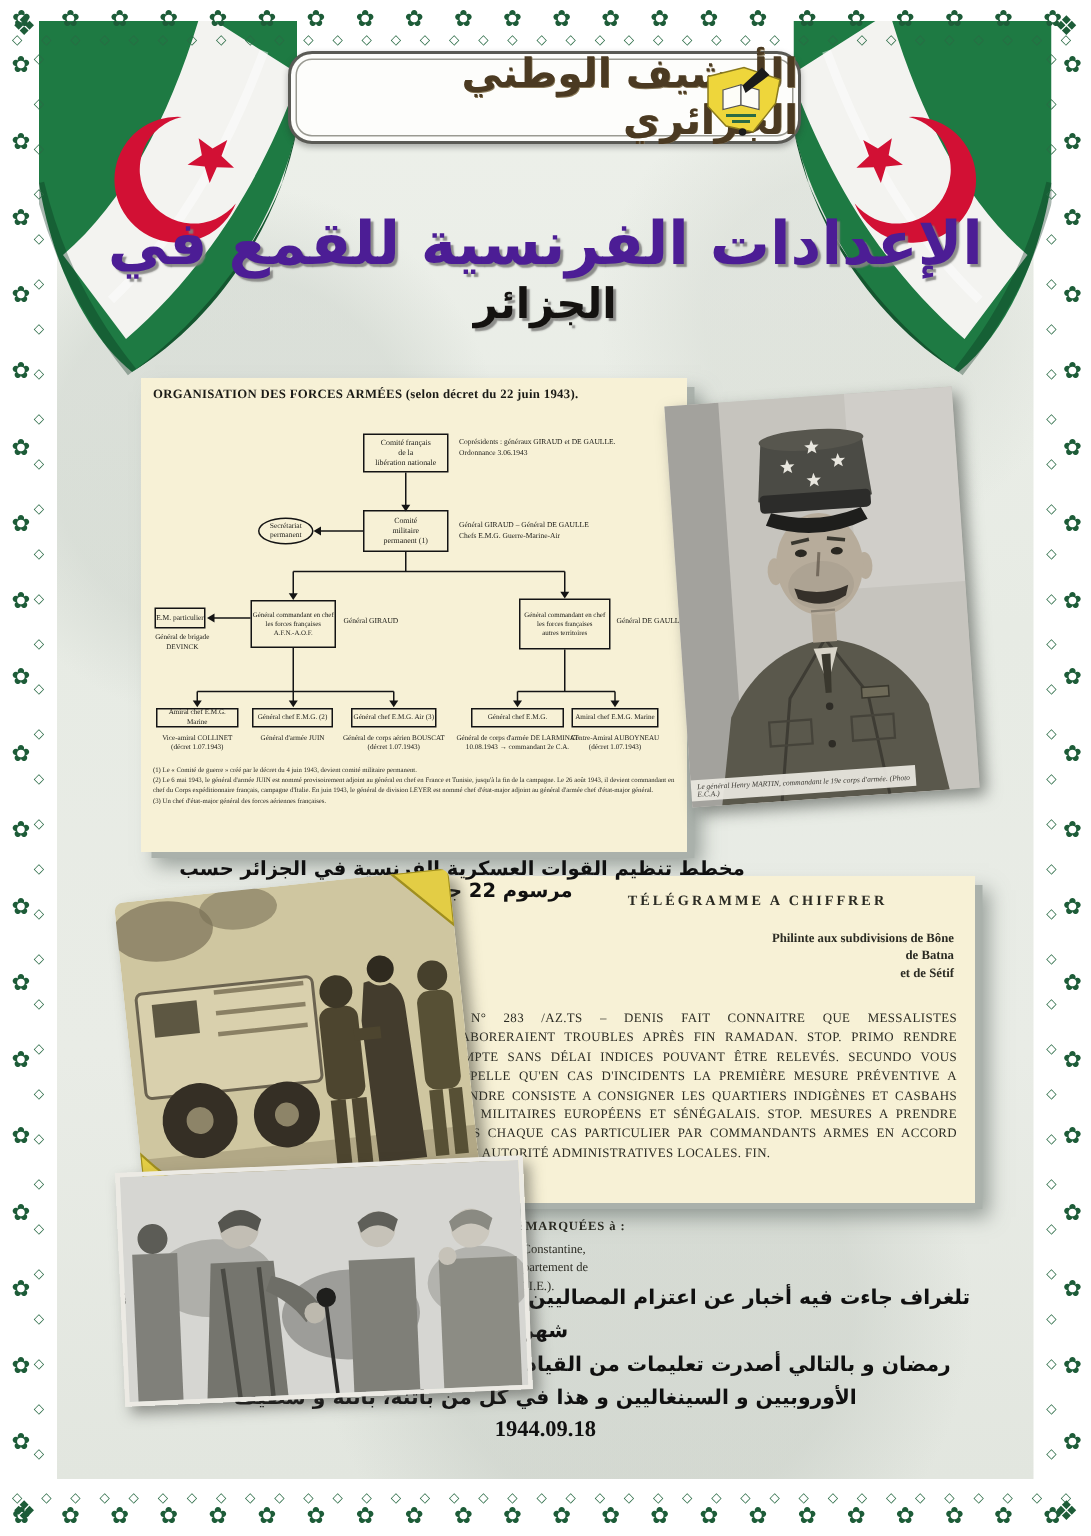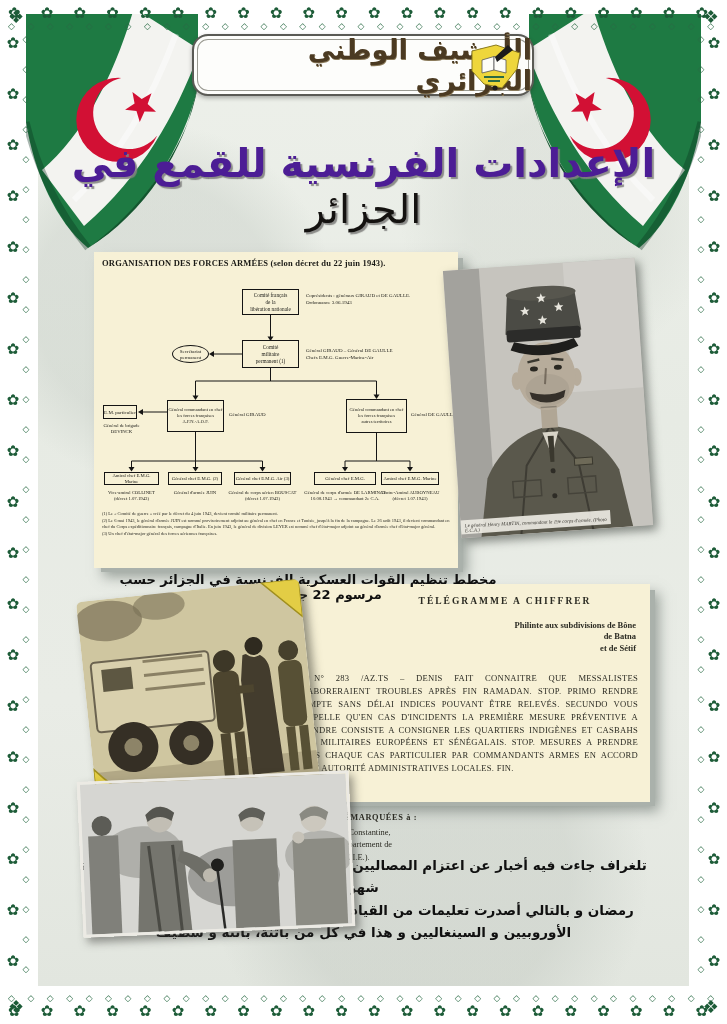--- a/index.html
+++ b/index.html
@@ -47,21 +47,21 @@
     direction:rtl; font-weight:bold; font-size:27px; color:#4b3a22;
     text-shadow:0.5px 0.5px 0 #8a7a5a; letter-spacing:-1px; padding-left:54px;
     font-family:"DejaVu Sans", sans-serif;
   }
   .banner-logo { position:absolute; right:8px; top:7px; }
 
   
   .main-title { position:absolute; left:70px; right:70px; top:140px; z-index:3; text-align:center; direction:rtl; }
   .main-title .l1 { font-size:40px; font-weight:900; color:#4c1d95; line-height:1.15;
     text-shadow:2px 2px 1px rgba(130,130,128,0.9); font-family:"DejaVu Sans", sans-serif; }
-  .main-title .l2 { font-size:40px; font-weight:400; color:#141210;
+  .main-title .l2 { font-size:28px; font-weight:700; color:#141210;
     text-shadow:2px 2px 1px rgba(130,130,128,0.9); font-family:"DejaVu Sans", sans-serif; }
 
   
   .paper { position:absolute; background:#f7f1d6; z-index:1;
     box-shadow:6px 5px 0 -1px #aab1ab, 9px 9px 12px rgba(90,100,95,.55); }
   .orgchart-paper { left:94px; top:252px; width:364px; height:316px; overflow:hidden; }
   .chart2x { position:absolute; left:0; top:0; width:728px; height:640px;
     transform:scale(0.5); transform-origin:0 0; font-family:"Liberation Serif", serif; color:#1a1a16; }
   .chart-title { position:absolute; left:16px; top:12px; font-size:17px; font-weight:600; letter-spacing:0.4px; }
   .chart-area { position:absolute; left:0; top:40px; width:728px; height:600px; }
@@ -391,15 +391,16 @@
       <path d="M218,39 Q232,25 247,38 L244,46 Q232,36 220,46 Z" fill="#8a8a82"></path>
       <rect x="210" y="64" width="52" height="86" fill="#8c8c84"></rect>
       <circle cx="216" cy="62" r="6" fill="#c6c2b8"></circle>
     </svg>
   </div>
 
   <div class="bottom-block">
     <div class="ar">تلغراف جاءت فيه أخبار عن اعتزام المصاليين بالقيام بأعمال الشغب و البلبلة عند نهاية شهر</div>
     <div class="ar">رمضان و بالتالي أصدرت تعليمات من القيادة العسكرية بحجز أحياء الأهالي للعساكر</div>
     <div class="ar">الأوروبيين و السينغاليين و هذا في كل من باتنة، باتنة و سطيف</div>
+    <div class="bottom-date">1944.09.18</div>
   </div>
 
 </div>
 
 </body></html>

